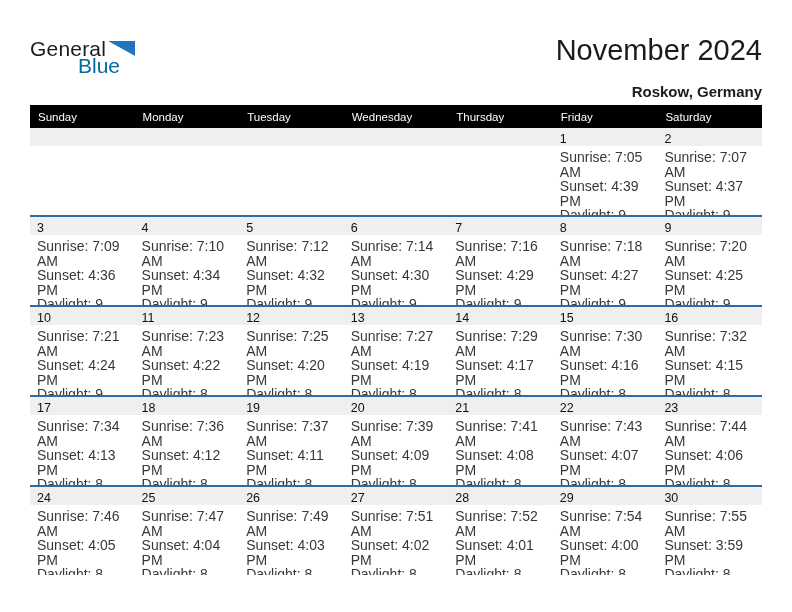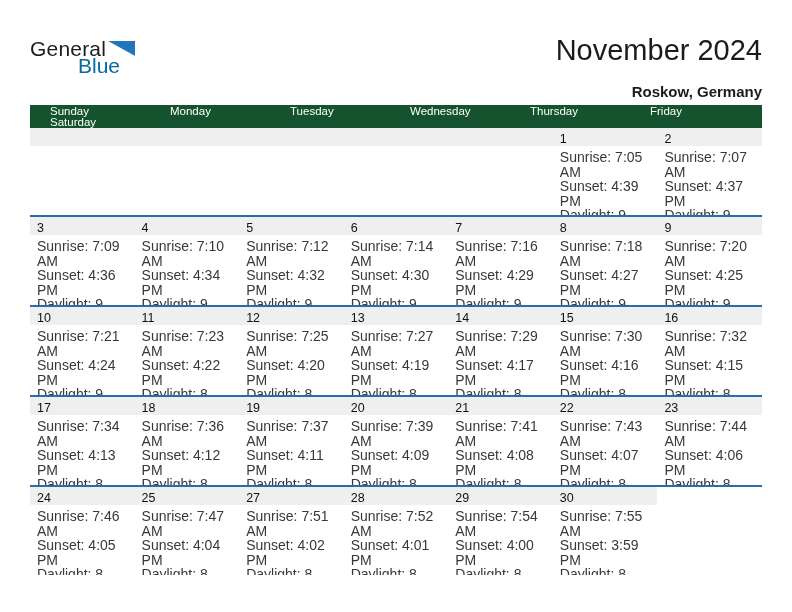--- a/index.html
+++ b/index.html
@@ -24,22 +24,22 @@
   .logo-blue { font-size: 21px; color: #0369a1; line-height: 18px; margin-left: 48px; margin-top: -3px; }
 
   
   .title-block { position: absolute; right: 30px; top: 34px; text-align: right; }
   .cal-title { font-size: 29px; color: #1b1b1b; font-weight: 400; }
   .cal-location { font-size: 15px; color: #1b1b1b; font-weight: 700; margin-top: 16px; }
 
   
   .calendar { position: absolute; left: 30px; top: 105px; width: 732px; }
   .day-headers {
-    display: grid; grid-template-columns: repeat(6, 1fr);
-    background: #14532d; height: 23px; align-items: center; padding-left: 12px;
+    display: grid; grid-template-columns: repeat(7, 1fr);
+    background: #000000; height: 23px; align-items: center;
   }
   .day-headers span {
     color: #ffffff; font-size: 11.5px; padding-left: 8px;
     white-space: nowrap; overflow: hidden;
   }
   .week {
     display: grid; grid-template-columns: repeat(7, 1fr);
     height: 90px; border-top: 2px solid #2A6BA8; background: #fff;
   }
   .week.first { height: 87px; border-top: none; }
@@ -295,20 +295,28 @@
           </div>
           <div class="day">
             <div class="date-band"><span class="date-num">25</span></div>
             <div class="details">
               <div>Sunrise: 7:47 AM</div>
               <div>Sunset: 4:04 PM</div>
               <div>Daylight: 8 hours and 16 minutes.</div>
             </div>
           </div>
           <div class="day">
+            <div class="date-band"><span class="date-num">26</span></div>
+            <div class="details">
+              <div>Sunrise: 7:49 AM</div>
+              <div>Sunset: 4:03 PM</div>
+              <div>Daylight: 8 hours and 13 minutes.</div>
+            </div>
+          </div>
+          <div class="day">
             <div class="date-band"><span class="date-num">27</span></div>
             <div class="details">
               <div>Sunrise: 7:51 AM</div>
               <div>Sunset: 4:02 PM</div>
               <div>Daylight: 8 hours and 11 minutes.</div>
             </div>
           </div>
           <div class="day">
             <div class="date-band"><span class="date-num">28</span></div>
             <div class="details">

